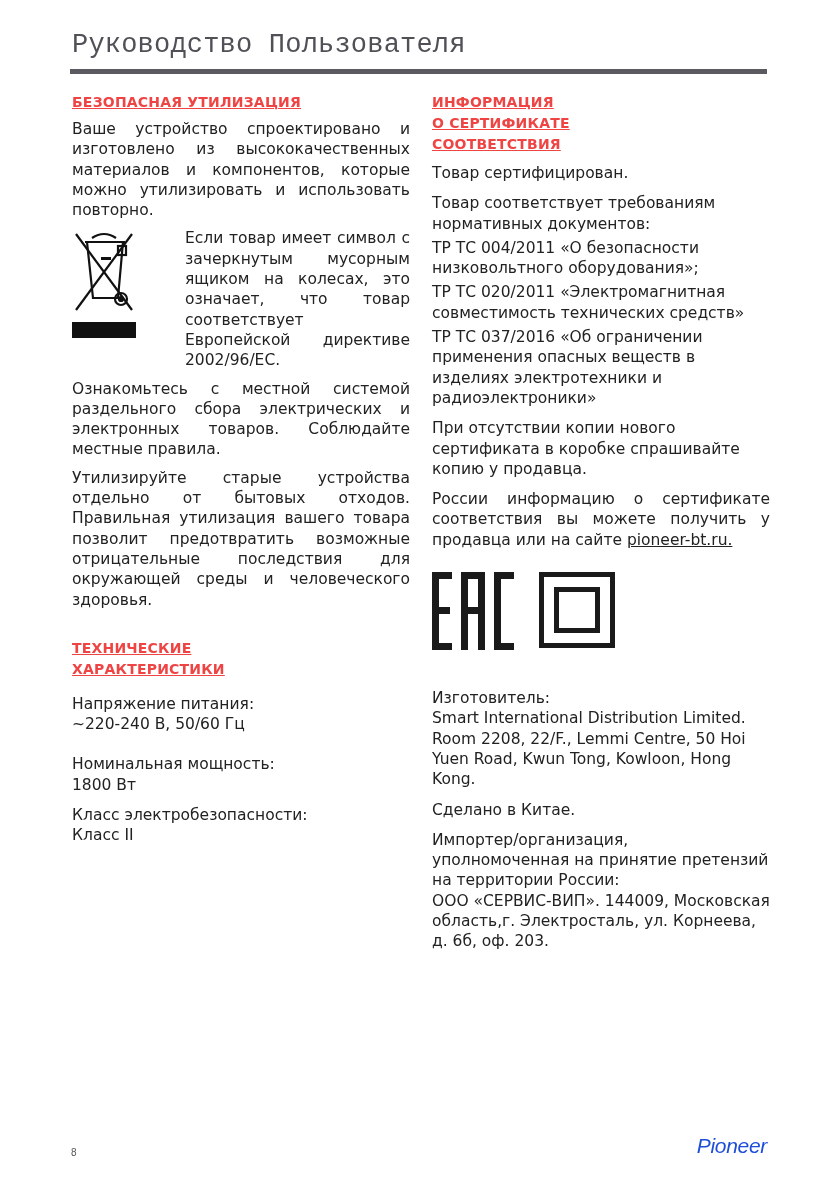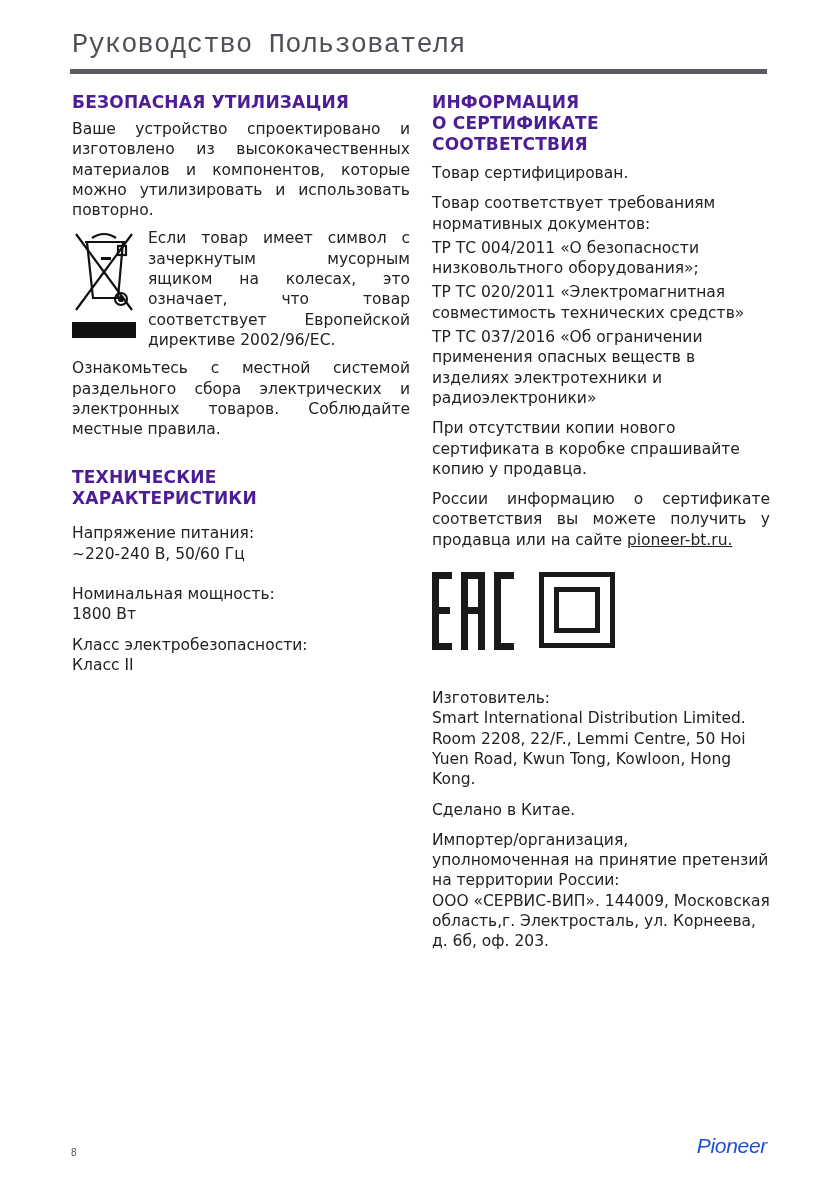--- a/index.html
+++ b/index.html
@@ -5,27 +5,27 @@
   html, body { margin:0; padding:0; background:#ffffff; }
   body { width:839px; height:1191px; position:relative; overflow:hidden;
          font-family:"DejaVu Sans", sans-serif; color:#1e1e1e; }
   .header-title { position:absolute; left:72px; top:30px; font-family:Liberation Mono, monospace;
          font-size:27px; color:#505057; letter-spacing:0.2px; }
   .header-rule { position:absolute; left:70px; top:69px; width:697px; height:5px; background:#5a5a60; }
   .col { position:absolute; top:92px; width:338px; }
   .col-left { left:72px; }
   .col-right { left:432px; }
   h2 { margin:0 0 6px 0; font-family:"DejaVu Sans", sans-serif; font-weight:bold;
-       font-size:17px; line-height:21px; color:#4c1d95; letter-spacing:0.2px; }
+       font-size:14px; line-height:21px; color:#ef4444; letter-spacing:0.2px;text-decoration:underline; }
   p { margin:0 0 8px 0; font-size:15.5px; line-height:20.3px; color:#222; }
   .just { text-align:justify; }
   .weee-row { display:flex; margin-bottom:8px; }
   .weee-icon { width:70px; flex:0 0 70px; position:relative; height:114px; }
   .weee-bar { position:absolute; left:0; top:94px; width:64px; height:16px; background:#111; }
-  .weee-text { flex:1; padding-left:6px; }
+  .weee-text { flex:1; padding-left:6px;margin-left:37px; }
   .weee-text p { margin:0; }
   .spacer { height:14px; }
   .italic { font-style:italic; }
   .link { text-decoration:underline; }
   .marks { display:flex; align-items:flex-start; margin:22px 0 36px 0; height:80px; }
   .page-num { position:absolute; left:71px; top:1147px; font-size:10px; color:#555;
               font-family:"Liberation Sans", sans-serif; }
   .brand { position:absolute; right:72px; top:1134px; font-family:"Liberation Sans", sans-serif;
            font-style:italic; font-size:21px; color:#1d4ed8; letter-spacing:-0.3px; }
 </style>
@@ -56,20 +56,21 @@
           <rect x="29" y="29" width="10" height="3" fill="#111"></rect>
         </svg>
         <div class="weee-bar"></div>
       </div>
       <div class="weee-text">
         <p class="just">Если товар имеет символ с зачеркнутым мусорным ящиком на колесах, это означает, что товар соответствует Европейской директиве 2002/96/EC.</p>
       </div>
     </div>
 
     <p class="just">Ознакомьтесь с местной системой раздельного сбора электрических и электронных товаров. Соблюдайте местные правила.</p>
+    <p class="just">Утилизируйте старые устройства отдельно от бытовых отходов. Правильная утилизация вашего товара позволит предотвратить возможные отрицательные последствия для окружающей среды и человеческого здоровья.</p>
   </section>
 
   <div class="spacer" style="height:20px"></div>
 
   <section>
     <h2 style="margin-bottom:14px">
       <span>ТЕХНИЧЕСКИЕ</span><br>
       <span>ХАРАКТЕРИСТИКИ</span>
     </h2>
     <p style="margin-bottom:20px">

